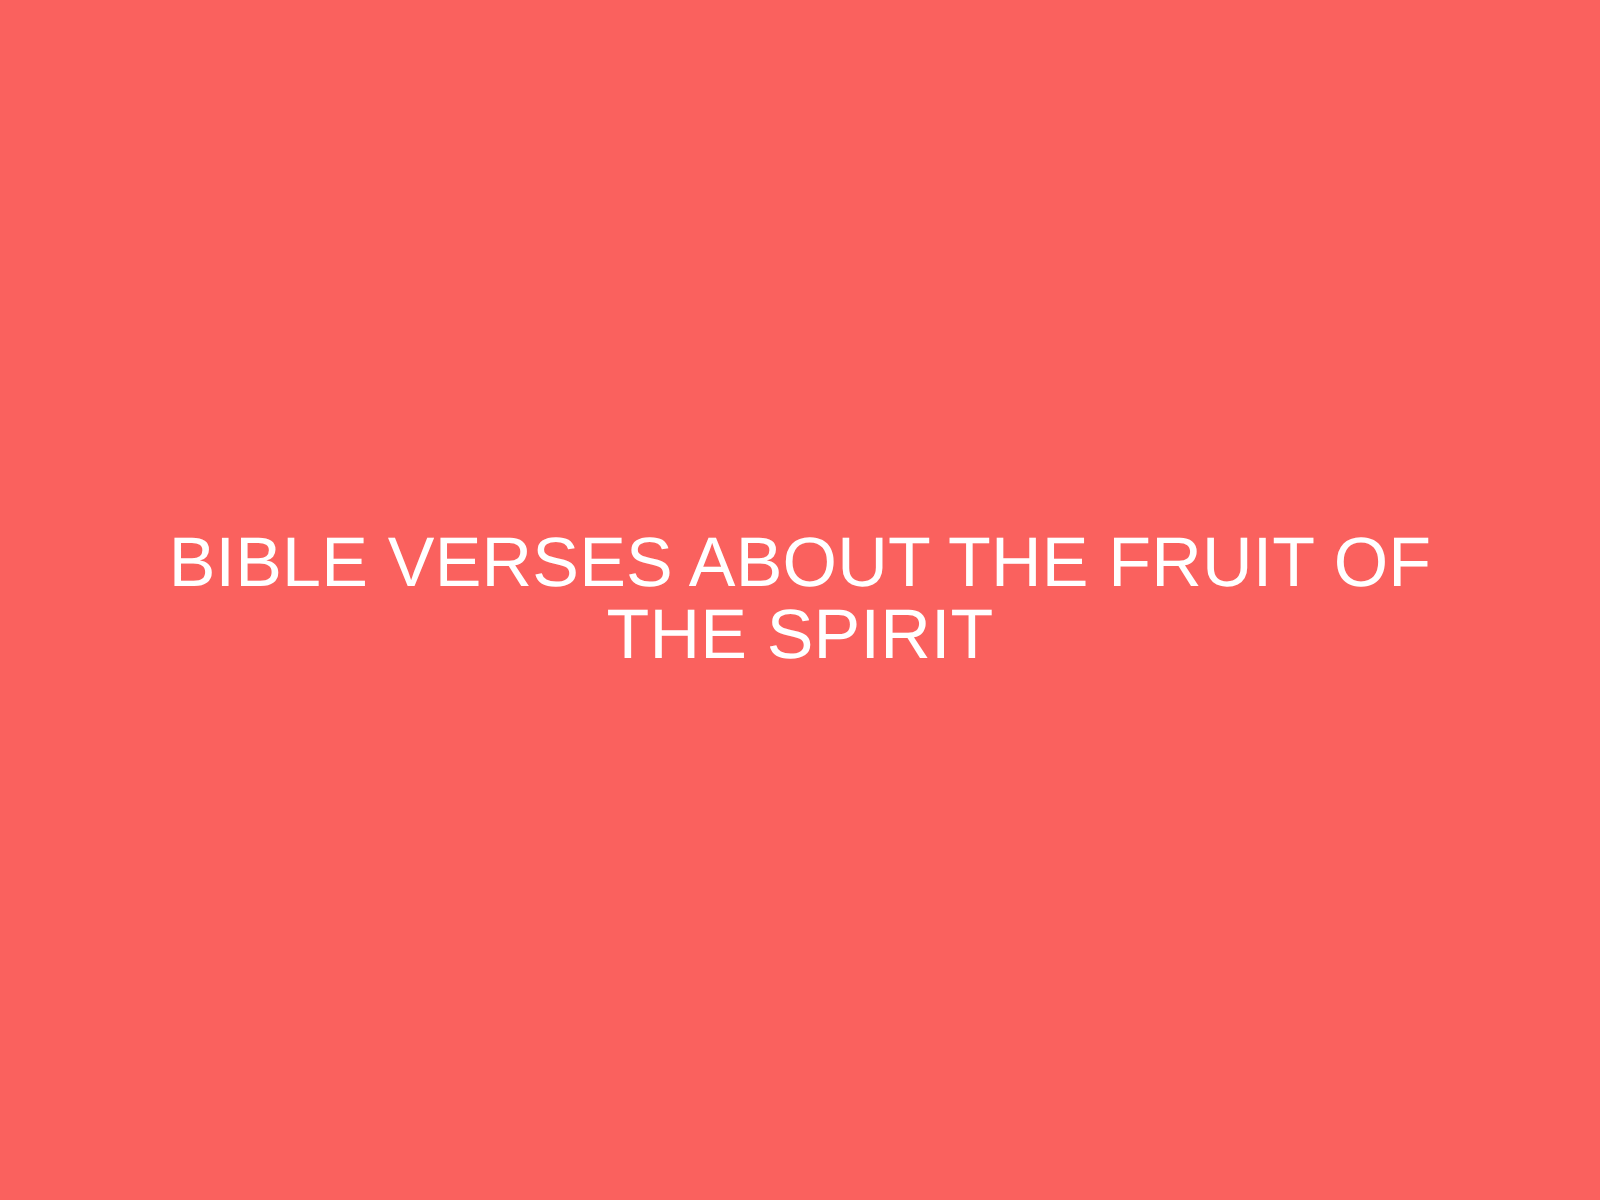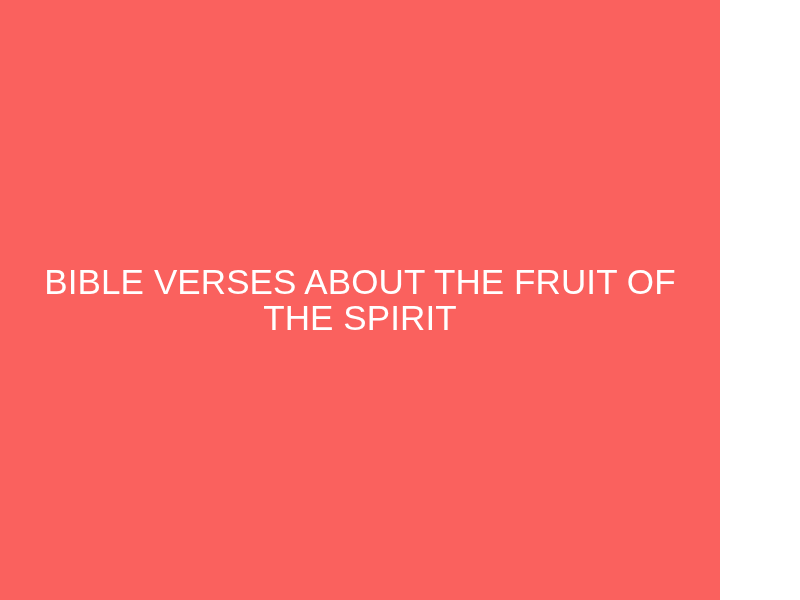--- a/index.html
+++ b/index.html
@@ -11,21 +11,21 @@
   body {
     width: 800px;
     height: 600px;
     overflow: hidden;
     background: #ffffff;
   }
 
   .placeholder-card {
     position: relative;
     box-sizing: border-box;
-    width: 720px;
+    width: 800px;
     height: 600px;
     display: flex;
     align-items: center;
     justify-content: center;
     background-color: #fa615e;
     overflow: hidden;
   }
 
   .title-block {
     width: 700px;

